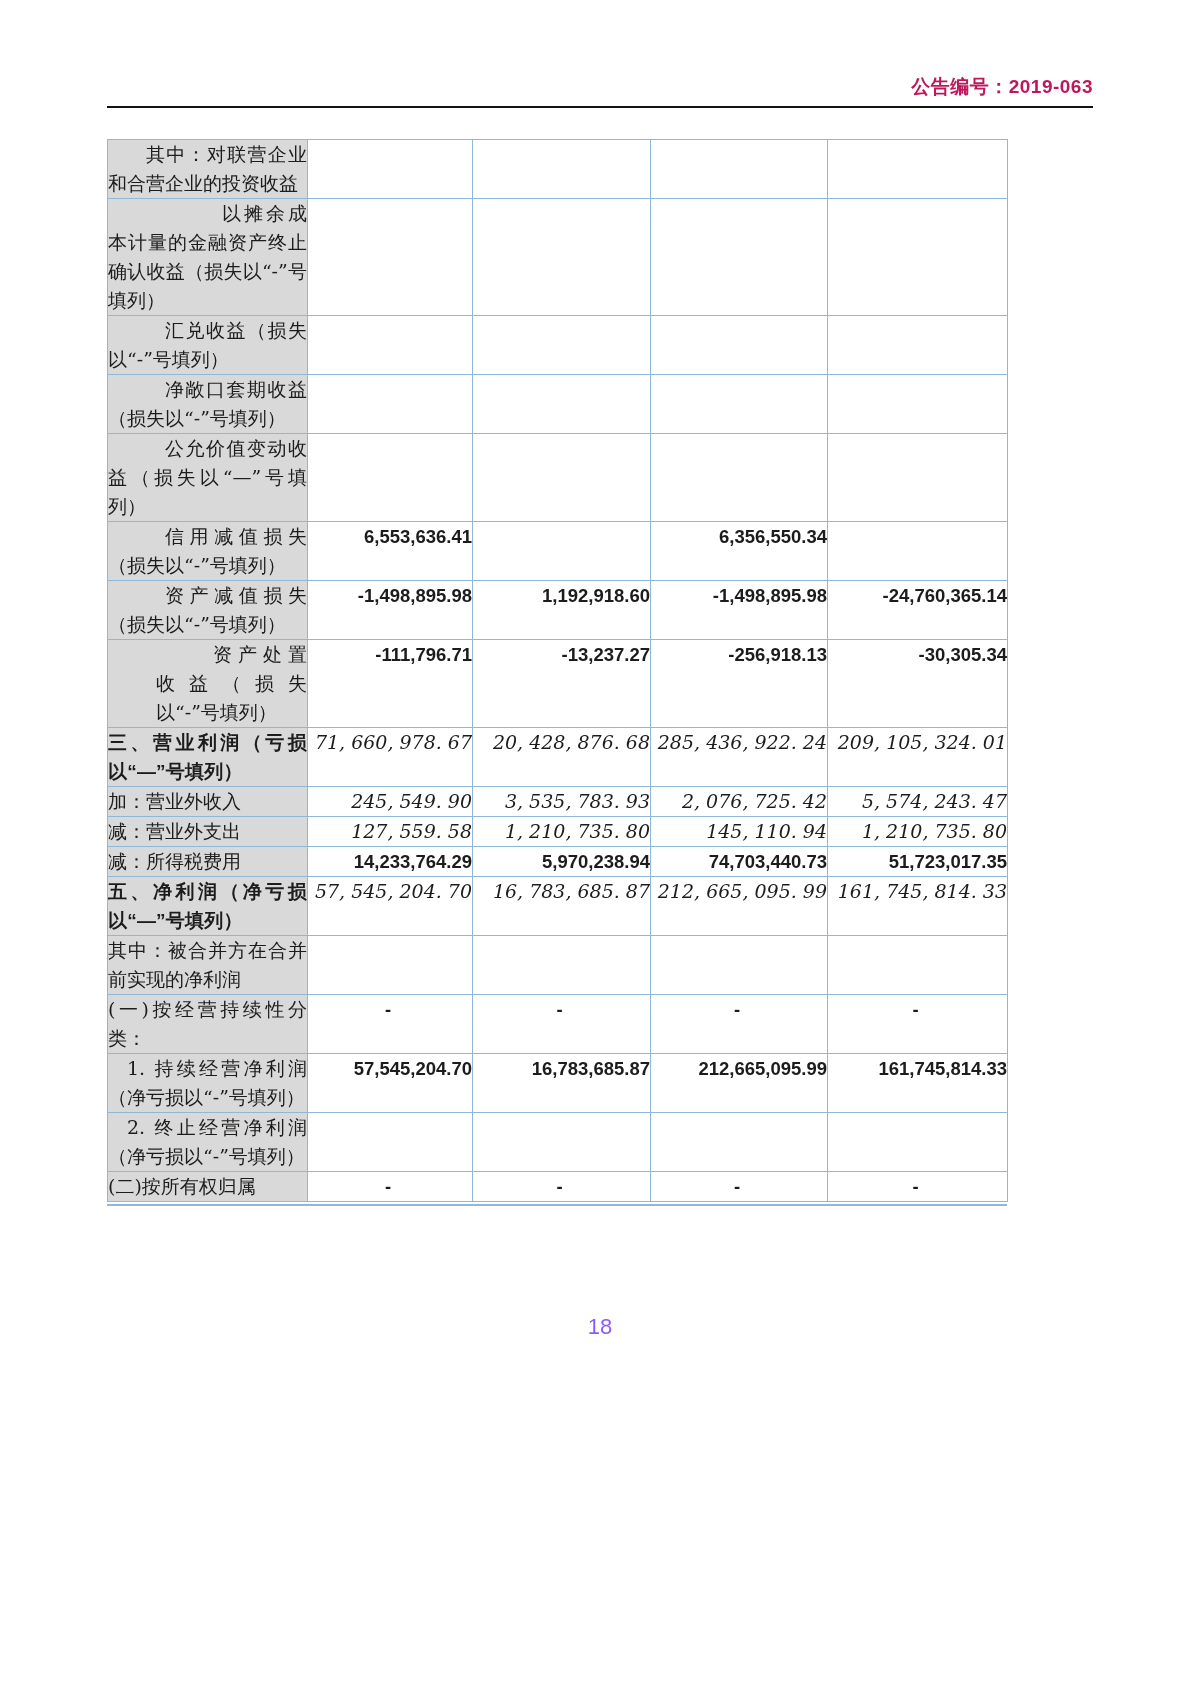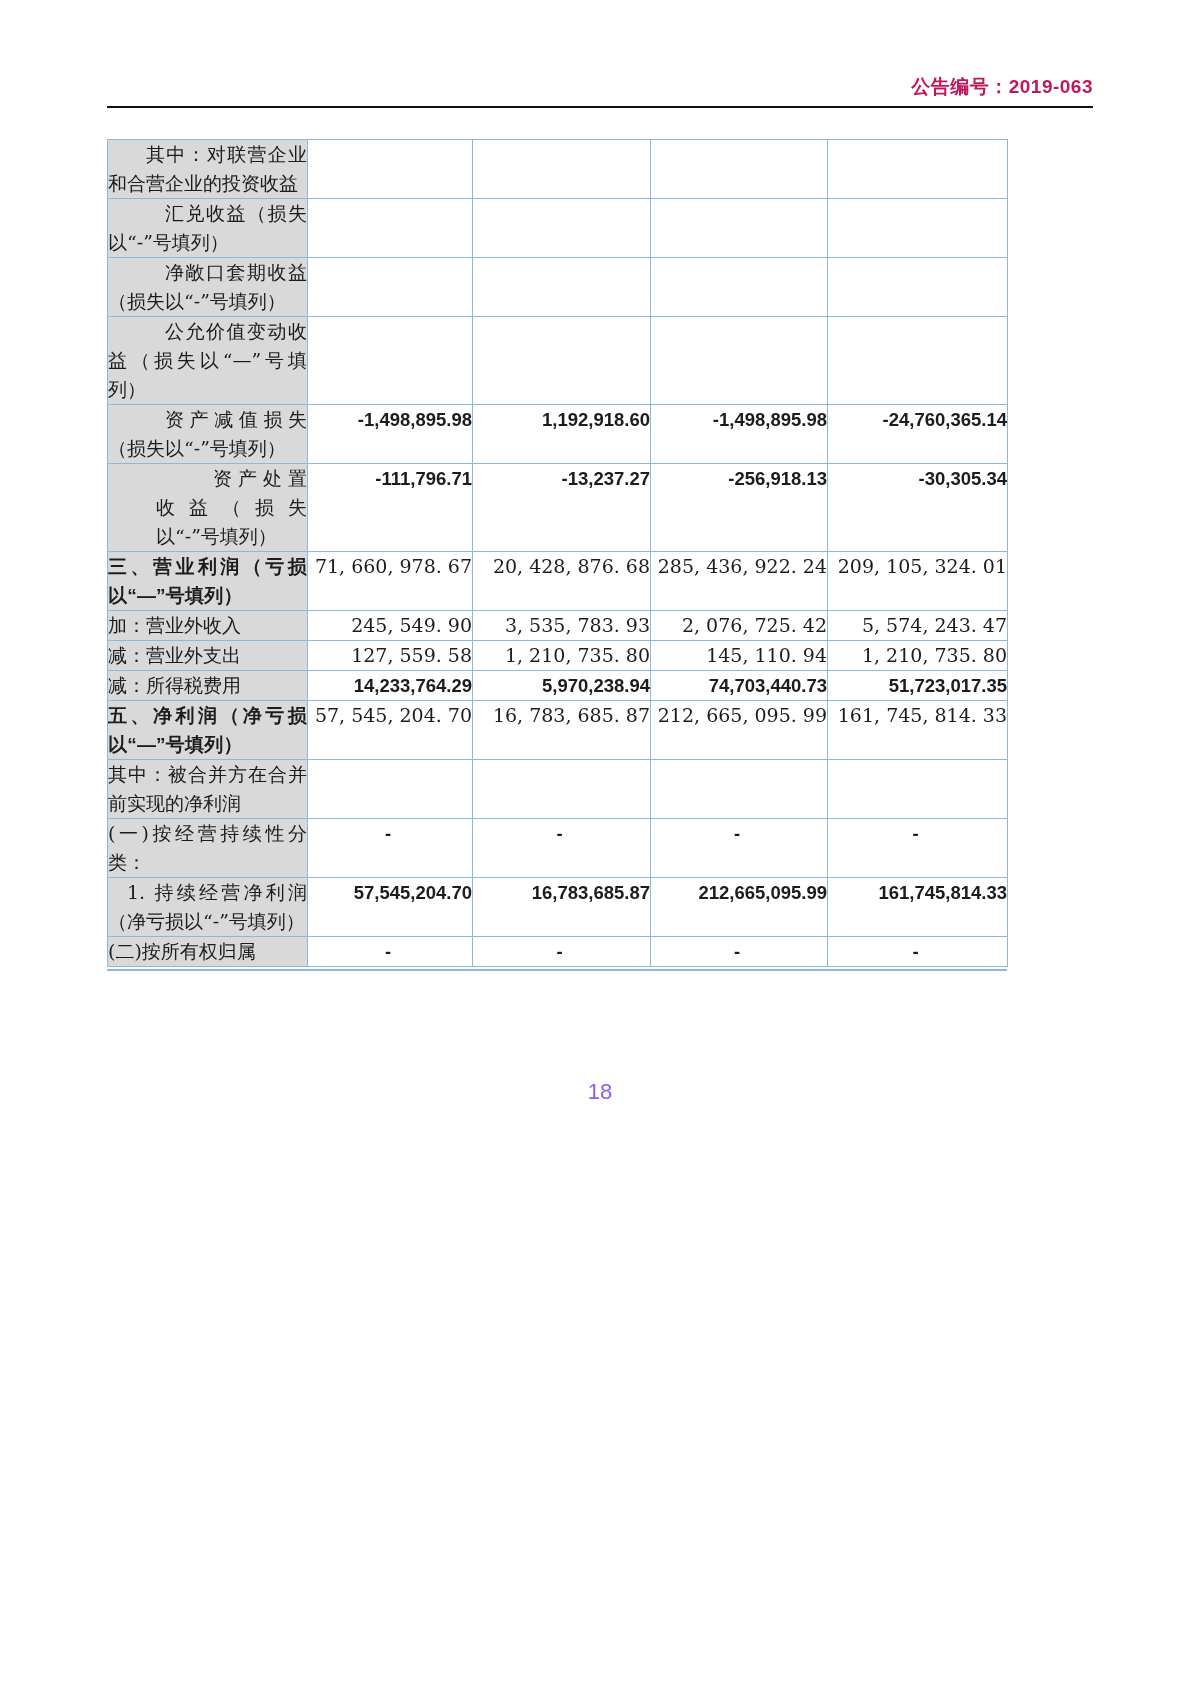--- a/index.html
+++ b/index.html
@@ -54,20 +54,21 @@
     letter-spacing:0.2px;
   }
   td.val{
     text-align:right;
     padding:1px 13px 1px 4px;
     white-space:nowrap;
   }
   td.val.serif-num{
     font-family:"DejaVu Serif","Liberation Serif",serif;
     font-size:19px;
+    font-style:italic;
   }
   td.val.sans-num{
     font-family:"Liberation Sans","DejaVu Sans",sans-serif;
     font-size:18.5px;
     font-weight:600;
   }
   td.val.dash{
     text-align:center;
     padding-right:4px;
     font-family:"Liberation Sans","DejaVu Sans",sans-serif;
@@ -103,38 +104,52 @@
     </colgroup>
     <tbody>
         <tr>
           <td class="lbl" style="text-indent: 2em;">其中：对联营企业和合营企业的投资收益</td>
           <td class="val sans-num"></td>
           <td class="val sans-num"></td>
           <td class="val sans-num"></td>
           <td class="val sans-num"></td>
         </tr>
         <tr>
+          <td class="lbl" style="text-indent: 6em;">以摊余成本计量的金融资产终止确认收益（损失以“-”号填列）</td>
+          <td class="val sans-num"></td>
+          <td class="val sans-num"></td>
+          <td class="val sans-num"></td>
+          <td class="val sans-num"></td>
+        </tr>
+        <tr>
           <td class="lbl" style="text-indent: 3em;">汇兑收益（损失以“-”号填列）</td>
           <td class="val sans-num"></td>
           <td class="val sans-num"></td>
           <td class="val sans-num"></td>
           <td class="val sans-num"></td>
         </tr>
         <tr>
           <td class="lbl" style="text-indent: 3em;">净敞口套期收益（损失以“-”号填列）</td>
           <td class="val sans-num"></td>
           <td class="val sans-num"></td>
           <td class="val sans-num"></td>
           <td class="val sans-num"></td>
         </tr>
         <tr>
           <td class="lbl" style="text-indent: 3em;">公允价值变动收益（损失以“—”号填列）</td>
           <td class="val sans-num"></td>
           <td class="val sans-num"></td>
           <td class="val sans-num"></td>
+          <td class="val sans-num"></td>
+        </tr>
+        <tr>
+          <td class="lbl" style="text-indent: 3em;">信用减值损失（损失以“-”号填列）</td>
+          <td class="val sans-num">6,553,636.41</td>
+          <td class="val sans-num"></td>
+          <td class="val sans-num">6,356,550.34</td>
           <td class="val sans-num"></td>
         </tr>
         <tr>
           <td class="lbl" style="text-indent: 3em;">资产减值损失（损失以“-”号填列）</td>
           <td class="val sans-num">-1,498,895.98</td>
           <td class="val sans-num">1,192,918.60</td>
           <td class="val sans-num">-1,498,895.98</td>
           <td class="val sans-num">-24,760,365.14</td>
         </tr>
         <tr>
@@ -194,20 +209,27 @@
           <td class="val sans-num dash">-</td>
         </tr>
         <tr>
           <td class="lbl" style="text-indent: 1em;">1. 持续经营净利润（净亏损以“-”号填列）</td>
           <td class="val sans-num">57,545,204.70</td>
           <td class="val sans-num">16,783,685.87</td>
           <td class="val sans-num">212,665,095.99</td>
           <td class="val sans-num">161,745,814.33</td>
         </tr>
         <tr>
+          <td class="lbl" style="text-indent: 1em;">2. 终止经营净利润（净亏损以“-”号填列）</td>
+          <td class="val sans-num"></td>
+          <td class="val sans-num"></td>
+          <td class="val sans-num"></td>
+          <td class="val sans-num"></td>
+        </tr>
+        <tr>
           <td class="lbl">(二)按所有权归属</td>
           <td class="val sans-num dash">-</td>
           <td class="val sans-num dash">-</td>
           <td class="val sans-num dash">-</td>
           <td class="val sans-num dash">-</td>
         </tr>
       </tbody>
   </table>
 
   <div class="bottom-rule"></div>

